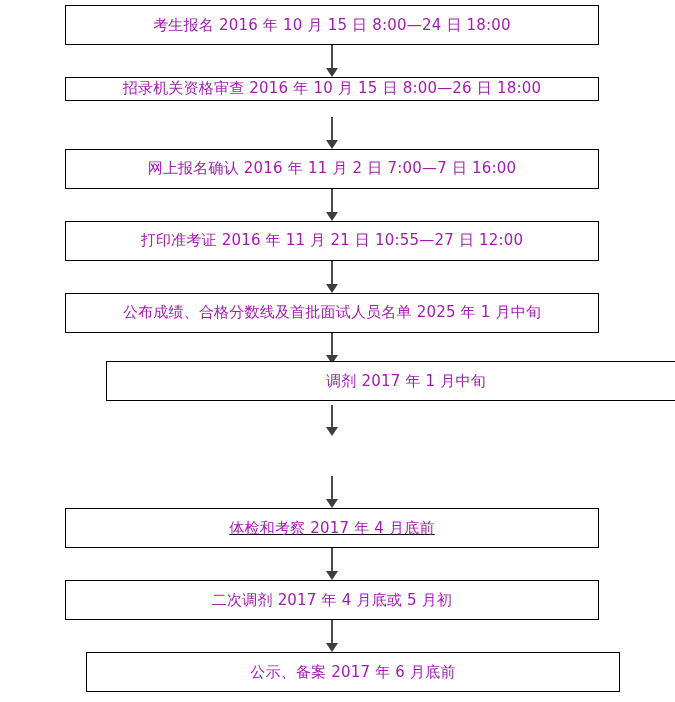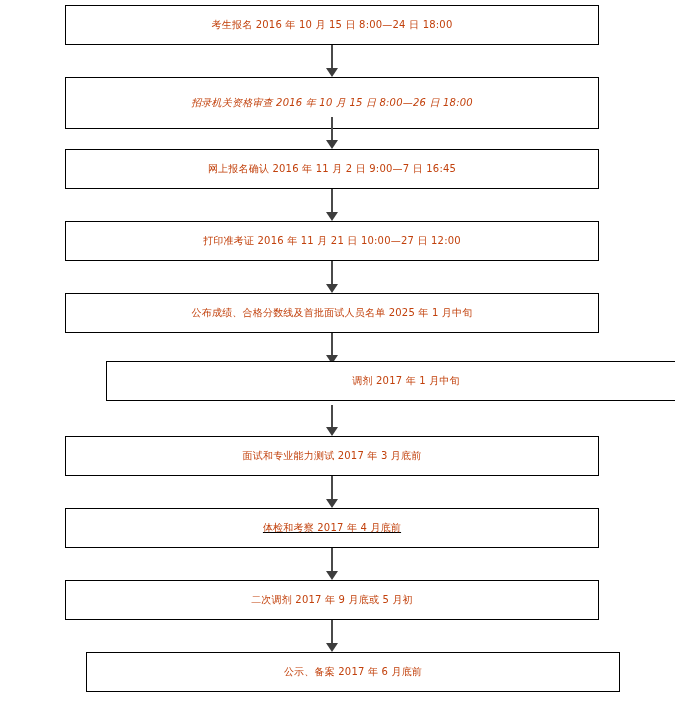--- a/index.html
+++ b/index.html
@@ -30,23 +30,23 @@
     height: 40px;
     box-sizing: border-box;
     border: 1.3px solid #000000;
     background: #ffffff;
     display: flex;
     align-items: center;
     justify-content: center;
   }
 
   .node-label {
-    font-size: 10px;
+    font-size: 15px;
     line-height: 1;
-    color: #c2410c;
+    color: #a21caf;
     letter-spacing: 0.2px;
     white-space: nowrap;
     text-align: right;
     
     font-family: "DejaVu Sans", "Liberation Sans", sans-serif;
   }
 
   
   .connector {
     position: absolute;
@@ -75,71 +75,68 @@
 <body>
 
 <div id="flowchart">
     <div class="node" style="top: 5px; height: 40px; left: 65px; width: 534px;">
       <span class="node-label">考生报名 2016 年 10 月 15 日 8:00—24 日 18:00</span>
     </div>
     <div class="connector" style="top: 45px; height: 31.9px; left: 325px;">
       <div class="shaft" style="height: 23.9px;"></div>
       <div class="head"></div>
     </div>
-    <div class="node" style="top: 76.9px; height: 52px; left: 65px; width: 534px; font-style: italic;">
+    <div class="node" style="top: 76.9px; height: 24px; left: 65px; width: 534px;">
       <span class="node-label">招录机关资格审查 2016 年 10 月 15 日 8:00—26 日 18:00</span>
     </div>
     <div class="connector" style="top: 116.9px; height: 31.9px; left: 325px;">
       <div class="shaft" style="height: 23.9px;"></div>
       <div class="head"></div>
     </div>
     <div class="node" style="top: 148.8px; height: 40px; left: 65px; width: 534px;">
-      <span class="node-label">网上报名确认 2016 年 11 月 2 日 9:00—7 日 16:45</span>
+      <span class="node-label">网上报名确认 2016 年 11 月 2 日 7:00—7 日 16:00</span>
     </div>
     <div class="connector" style="top: 188.8px; height: 31.9px; left: 325px;">
       <div class="shaft" style="height: 23.9px;"></div>
       <div class="head"></div>
     </div>
     <div class="node" style="top: 220.7px; height: 40px; left: 65px; width: 534px;">
-      <span class="node-label">打印准考证 2016 年 11 月 21 日 10:00—27 日 12:00</span>
+      <span class="node-label">打印准考证 2016 年 11 月 21 日 10:55—27 日 12:00</span>
     </div>
     <div class="connector" style="top: 260.7px; height: 31.9px; left: 325px;">
       <div class="shaft" style="height: 23.9px;"></div>
       <div class="head"></div>
     </div>
     <div class="node" style="top: 292.6px; height: 40px; left: 65px; width: 534px;">
       <span class="node-label">公布成绩、合格分数线及首批面试人员名单 2025 年 1 月中旬</span>
     </div>
     <div class="connector" style="top: 332.6px; height: 31.9px; left: 325px;">
       <div class="shaft" style="height: 23.9px;"></div>
       <div class="head"></div>
     </div>
     <div class="node" style="top: 361px; height: 40px; left: 65px; width: 600px; margin-left: 41px;">
       <span class="node-label">调剂 2017 年 1 月中旬</span>
     </div>
     <div class="connector" style="top: 404.5px; height: 31.9px; left: 325px;">
       <div class="shaft" style="height: 23.9px;"></div>
       <div class="head"></div>
     </div>
-    <div class="node" style="top: 436.4px; height: 40px; left: 65px; width: 534px;">
-      <span class="node-label">面试和专业能力测试 2017 年 3 月底前</span>
-    </div>
     <div class="connector" style="top: 476.4px; height: 31.9px; left: 325px;">
       <div class="shaft" style="height: 23.9px;"></div>
       <div class="head"></div>
     </div>
     <div class="node" style="top: 508.3px; height: 40px; left: 65px; width: 534px; text-decoration: underline;">
       <span class="node-label">体检和考察 2017 年 4 月底前</span>
     </div>
     <div class="connector" style="top: 548.3px; height: 31.9px; left: 325px;">
       <div class="shaft" style="height: 23.9px;"></div>
       <div class="head"></div>
     </div>
     <div class="node" style="top: 580.2px; height: 40px; left: 65px; width: 534px;">
-      <span class="node-label">二次调剂 2017 年 9 月底或 5 月初</span>
+      <span class="node-label">二次调剂 2017 年 4 月底或 5 月初</span>
     </div>
     <div class="connector" style="top: 620.2px; height: 31.9px; left: 325px;">
       <div class="shaft" style="height: 23.9px;"></div>
       <div class="head"></div>
     </div>
     <div class="node" style="top: 652.1px; height: 40px; left: 65px; width: 534px; margin-left: 21px;">
       <span class="node-label">公示、备案 2017 年 6 月底前</span>
     </div>
   </div>
 

